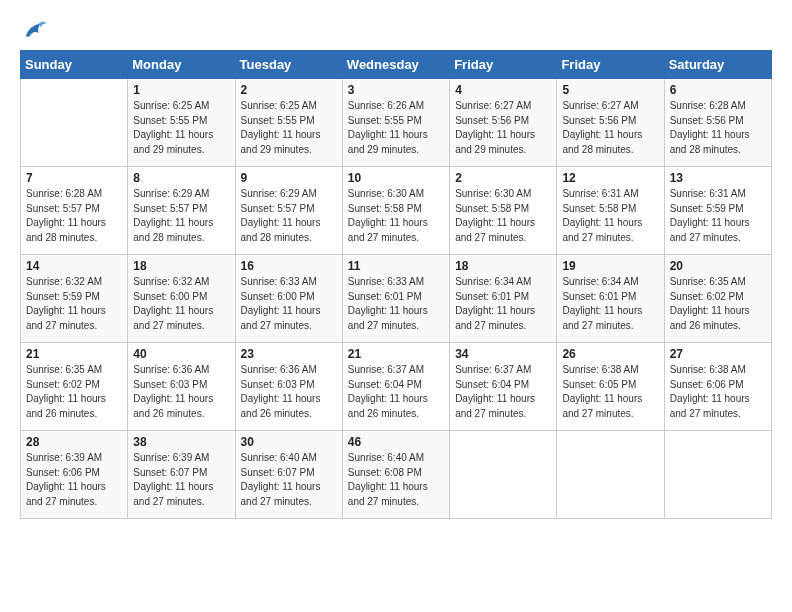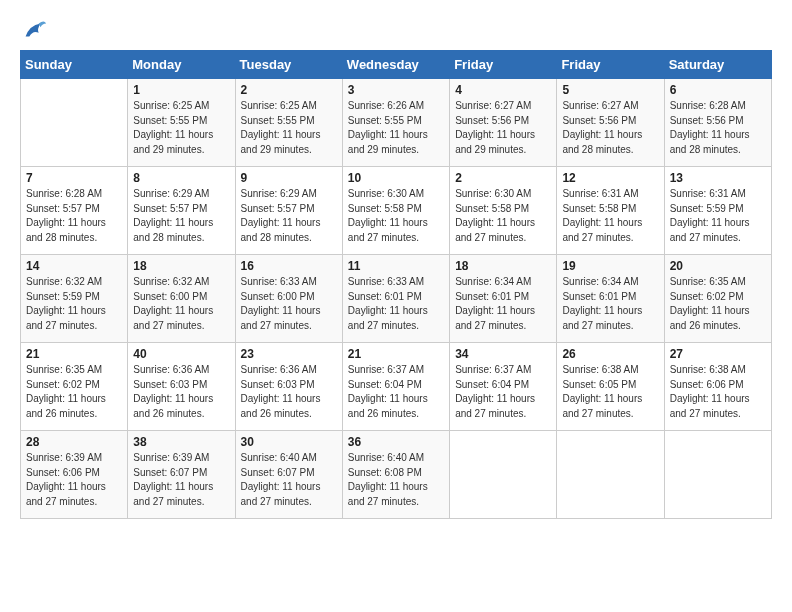--- a/index.html
+++ b/index.html
@@ -339,21 +339,21 @@
 and 27 minutes.</div>
         </td>
         <td>
           <span class="day-num">30</span>
           <div class="day-info" style="white-space: pre-line;">Sunrise: 6:40 AM
 Sunset: 6:07 PM
 Daylight: 11 hours
 and 27 minutes.</div>
         </td>
         <td>
-          <span class="day-num">36</span>
+          <span class="day-num">46</span>
           <div class="day-info" style="white-space: pre-line;">Sunrise: 6:40 AM
 Sunset: 6:08 PM
 Daylight: 11 hours
 and 27 minutes.</div>
         </td>
         <td class="empty-cell"></td>
         <td class="empty-cell"></td>
         <td class="empty-cell"></td>
       </tr>
     </tbody>

